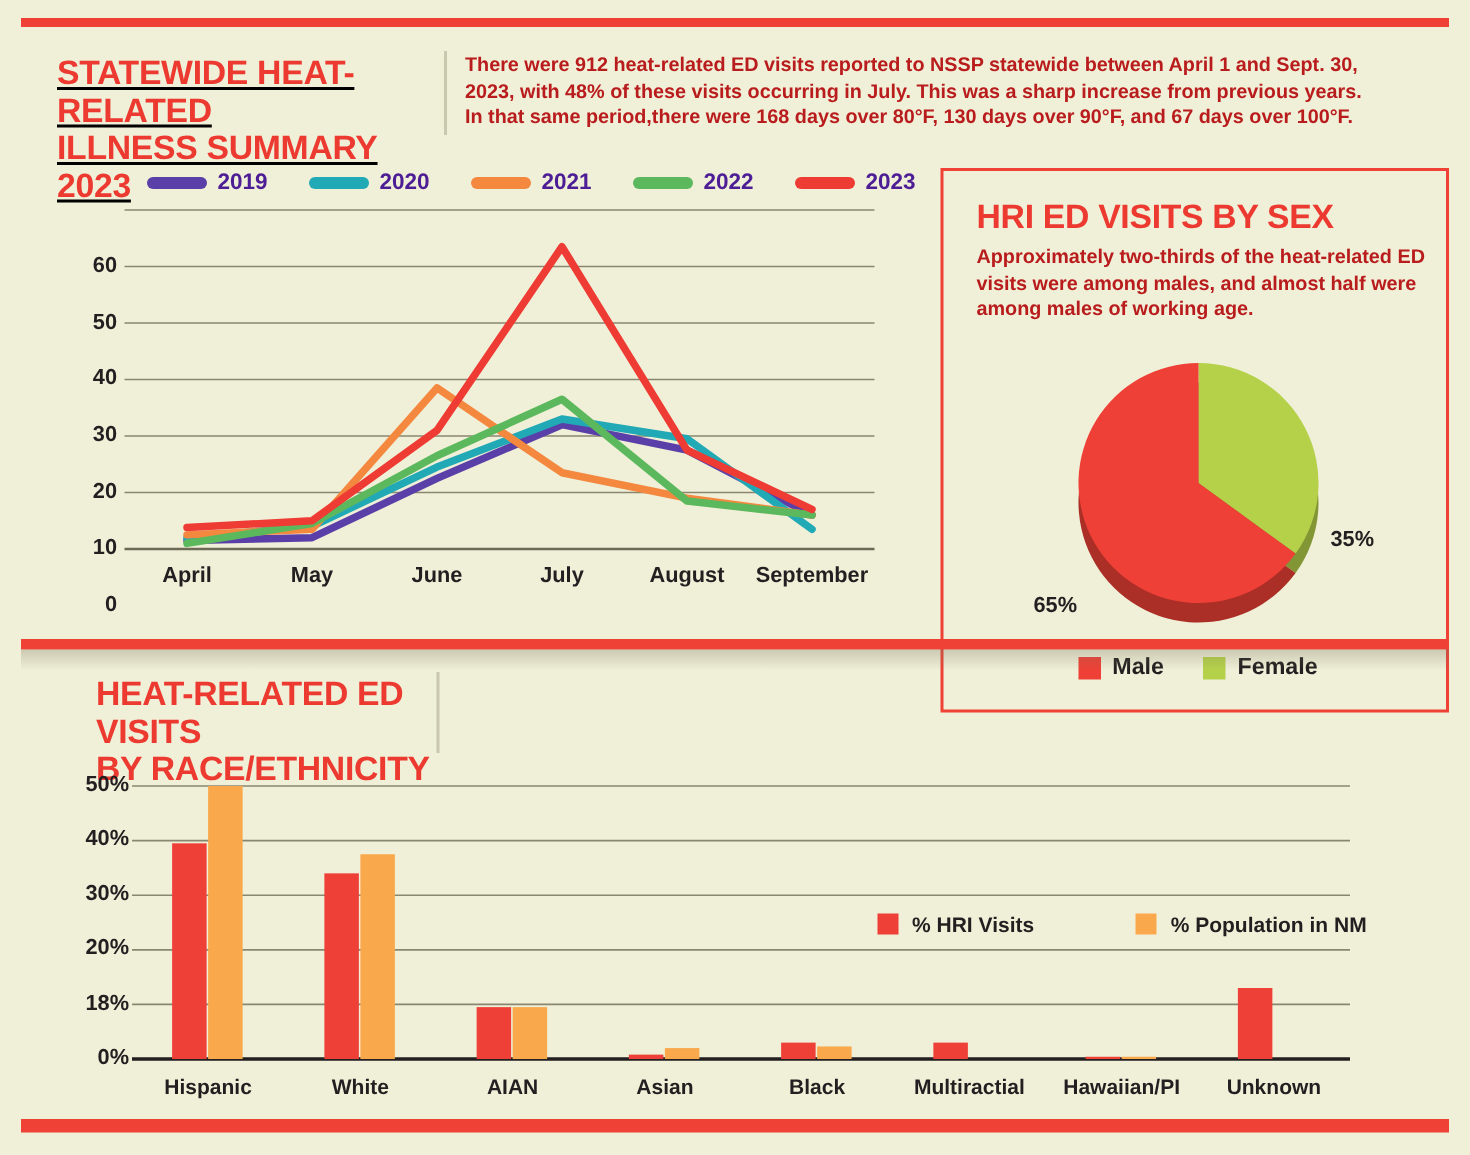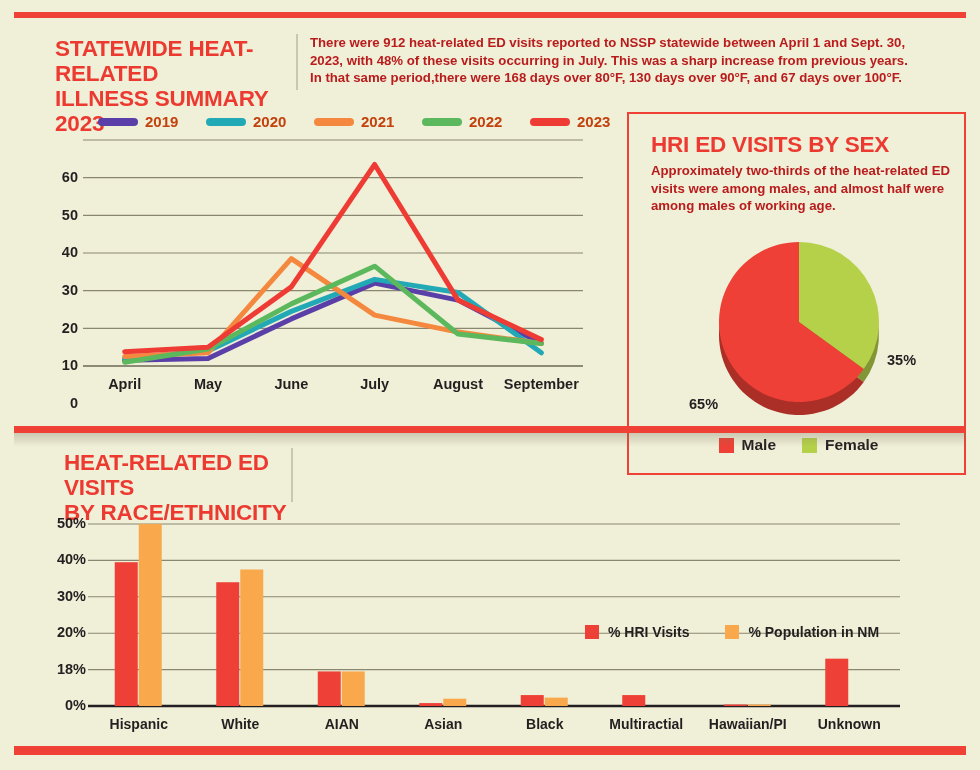--- a/index.html
+++ b/index.html
@@ -10,29 +10,29 @@
   .rule-bottom{position:absolute;left:14px;top:746px;width:952px;height:9px;background:#ef4136;}
   .rule-mid{position:absolute;left:14px;top:426px;width:952px;height:7px;background:#ef4136;}
   .mid-shadow{position:absolute;left:14px;top:433px;width:952px;height:14px;
     background:linear-gradient(to bottom,rgba(120,115,90,.30),rgba(120,115,90,0));}
 
   .sec-title{color:#ec3a31;font-weight:bold;font-size:22.5px;line-height:25px;
     letter-spacing:-.2px;}
   .blurb{color:#b91c1c;font-weight:bold;font-size:13.2px;line-height:17.6px;}
 
   
-  .hdr1{position:absolute;left:55px;top:36px;width:240px;}
+  .hdr1{position:absolute;left:38px;top:36px;width:240px;text-decoration:underline;}
   .hdr1-div{position:absolute;left:296px;top:34px;width:2px;height:56px;background:#c9c7ad;}
   .hdr1-txt{position:absolute;left:310px;top:34px;width:600px;}
 
   
   .lc-legend{position:absolute;left:98px;top:113px;width:500px;height:24px;}
   .lg-item{position:absolute;top:0;display:flex;align-items:center;gap:7px;}
   .lg-swatch{width:40px;height:8px;border-radius:4px;display:block;}
-  .lg-label{font-weight:bold;font-size:15px;color:#c2410c;}
+  .lg-label{font-weight:bold;font-size:15px;color:#4c1d95;}
 
   
   .lc{position:absolute;left:0;top:134px;width:620px;height:260px;}
   .lc-ylab{position:absolute;font-weight:bold;font-size:14.5px;color:#231f20;
     width:40px;text-align:right;left:38px;margin-top:38px;}
   .lc-xlab{position:absolute;font-weight:bold;font-size:14.5px;color:#231f20;
     text-align:center;width:110px;}
 
   
   .pie-panel{position:absolute;left:627px;top:112px;width:339px;height:363px;
@@ -51,21 +51,21 @@
   .hdr2{position:absolute;left:64px;top:450px;width:226px;}
   .hdr2-div{position:absolute;left:291px;top:448px;width:2px;height:54px;background:#c9c7ad;}
   .hdr2-txt{position:absolute;left:303px;top:448px;width:330px;}
 
   
   .bc{position:absolute;left:0;top:510px;width:980px;height:230px;}
   .bc-ylab{position:absolute;font-weight:bold;font-size:14.5px;color:#231f20;
     width:48px;text-align:right;left:38px;}
   .bc-xlab{position:absolute;font-weight:bold;font-size:14px;color:#231f20;
     text-align:center;}
-  .bc-legend{position:absolute;left:585px;top:608px;display:flex;gap:36px;align-items:flex-start;margin-top:16px;}
+  .bc-legend{position:absolute;left:585px;top:608px;display:flex;gap:68px;align-items:flex-start;}
   .bl-item{display:flex;align-items:center;gap:9px;}
   .bl-sw{width:14px;height:14px;display:block;}
   .bl-lb{font-weight:bold;font-size:14px;color:#231f20;}
 </style>
 </head>
 <body>
 
 <div id="page">
 
   <div class="rule-top"></div>

